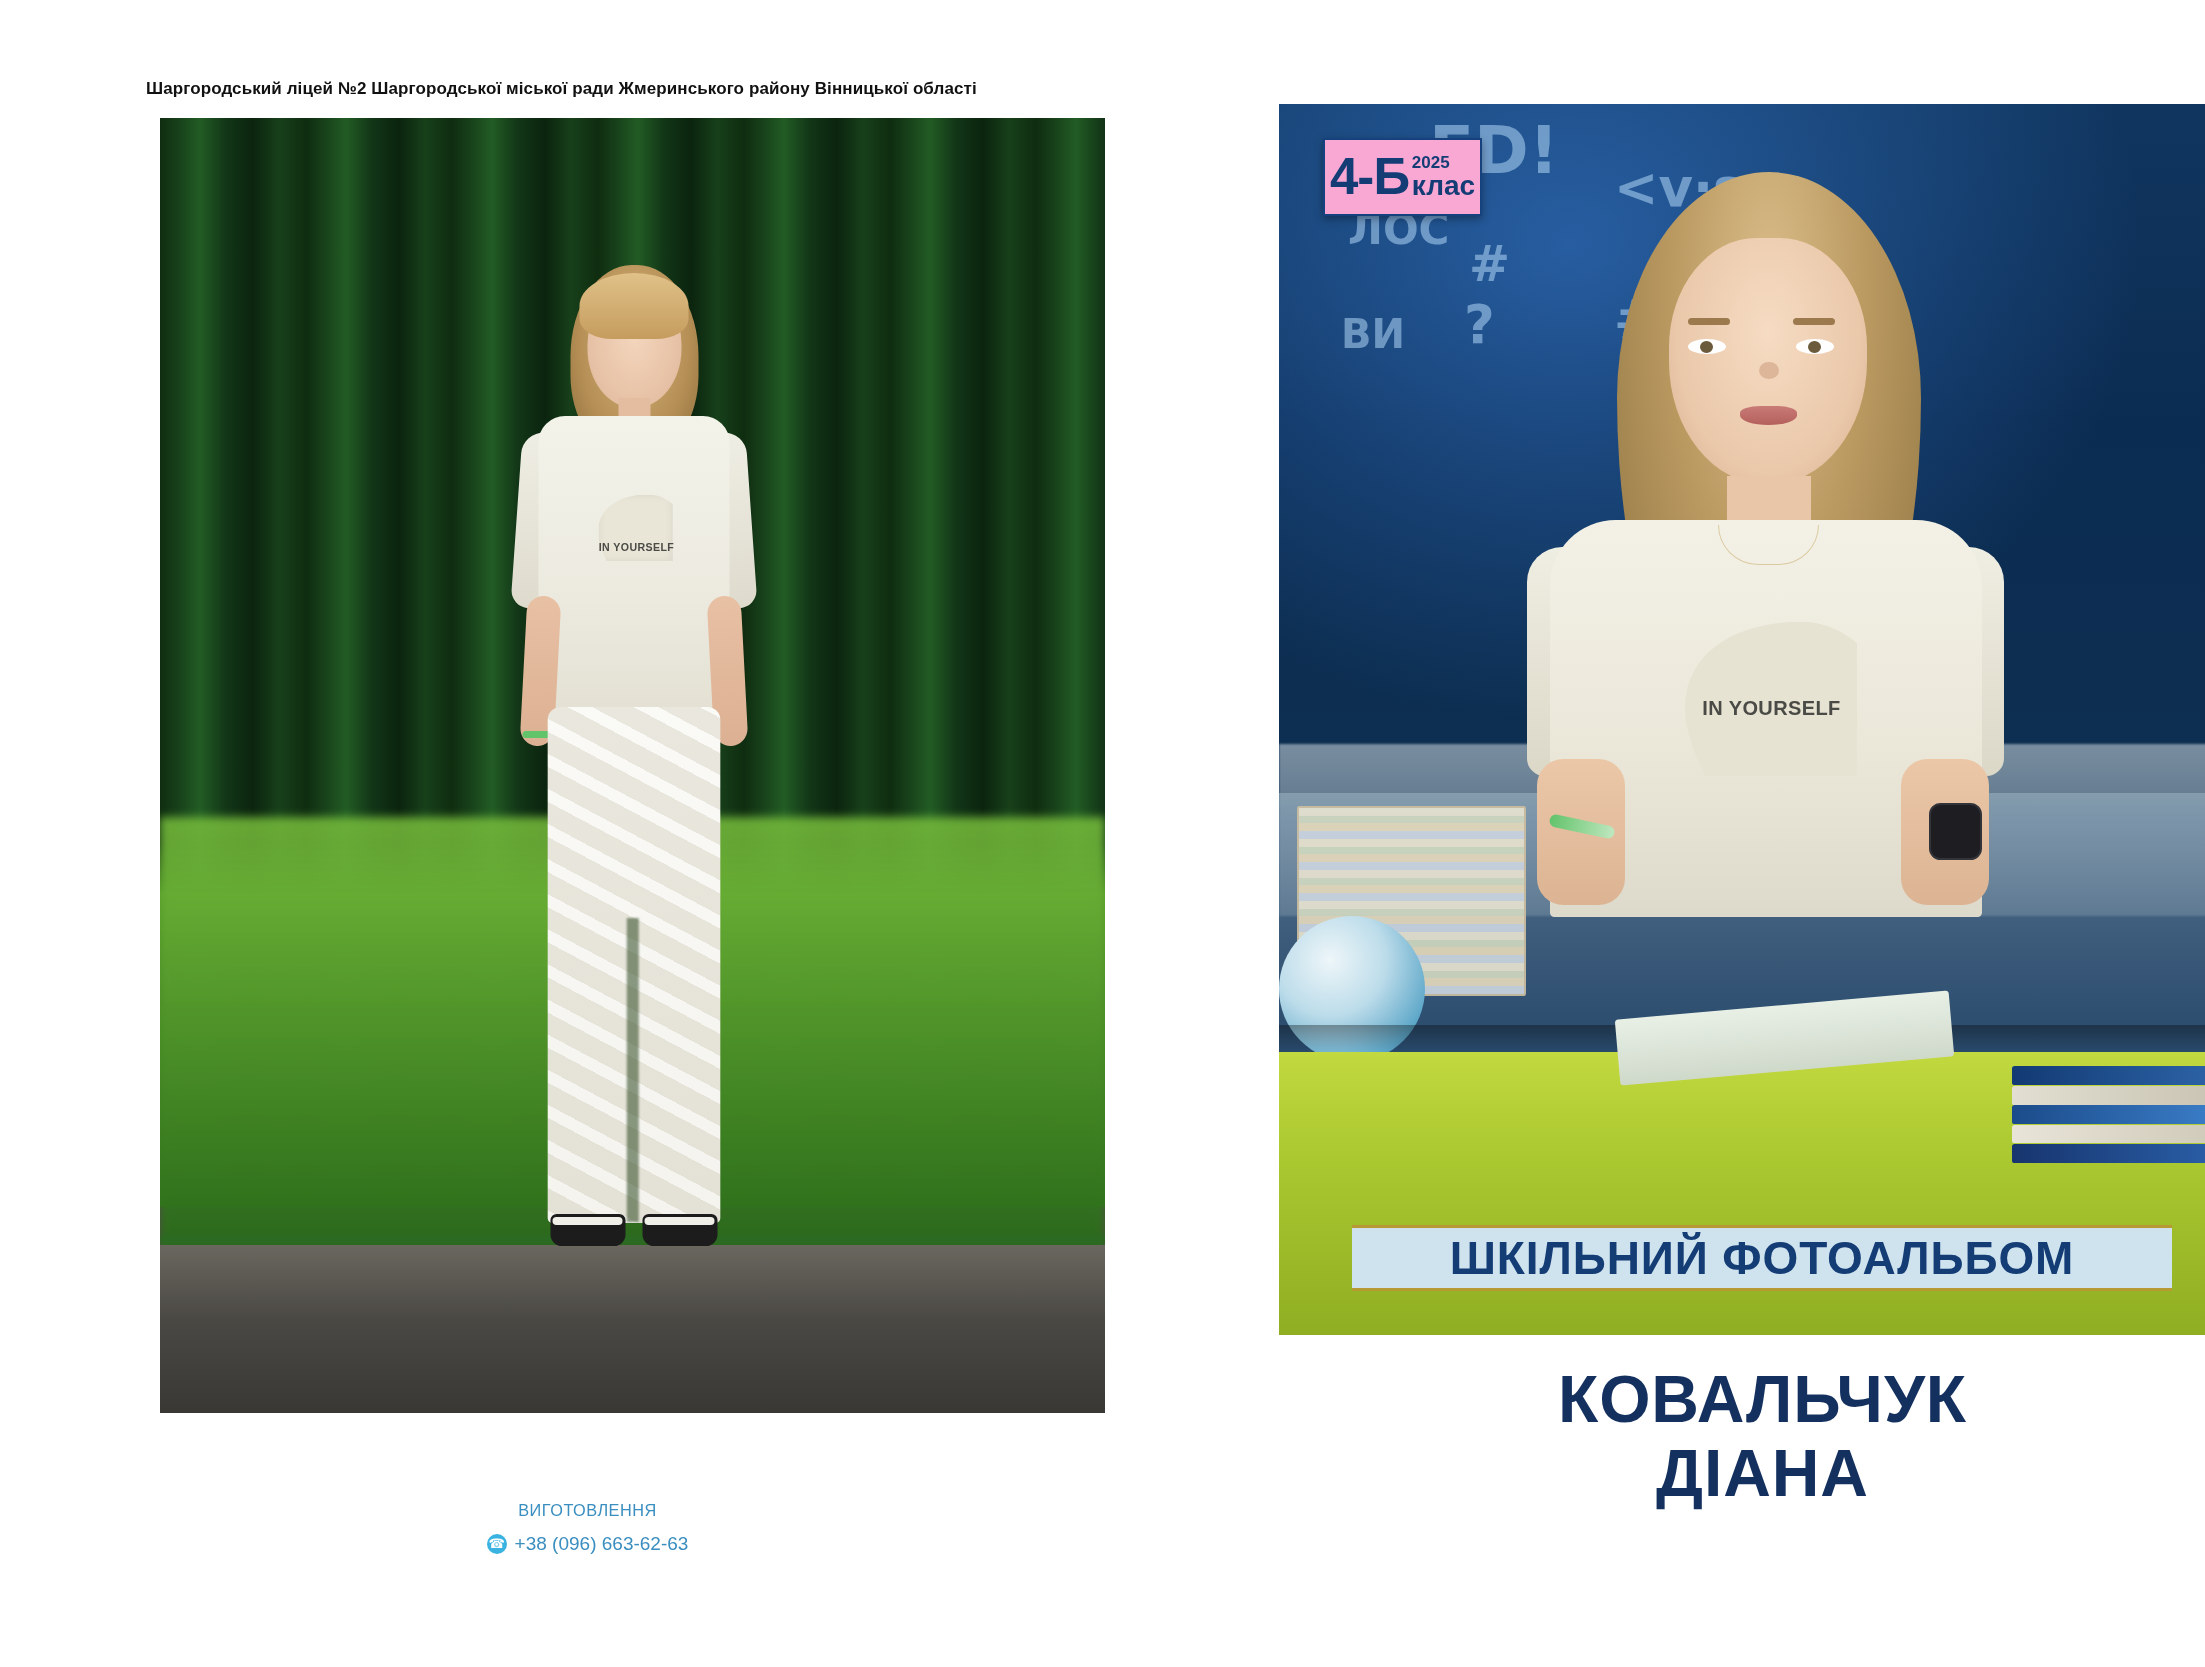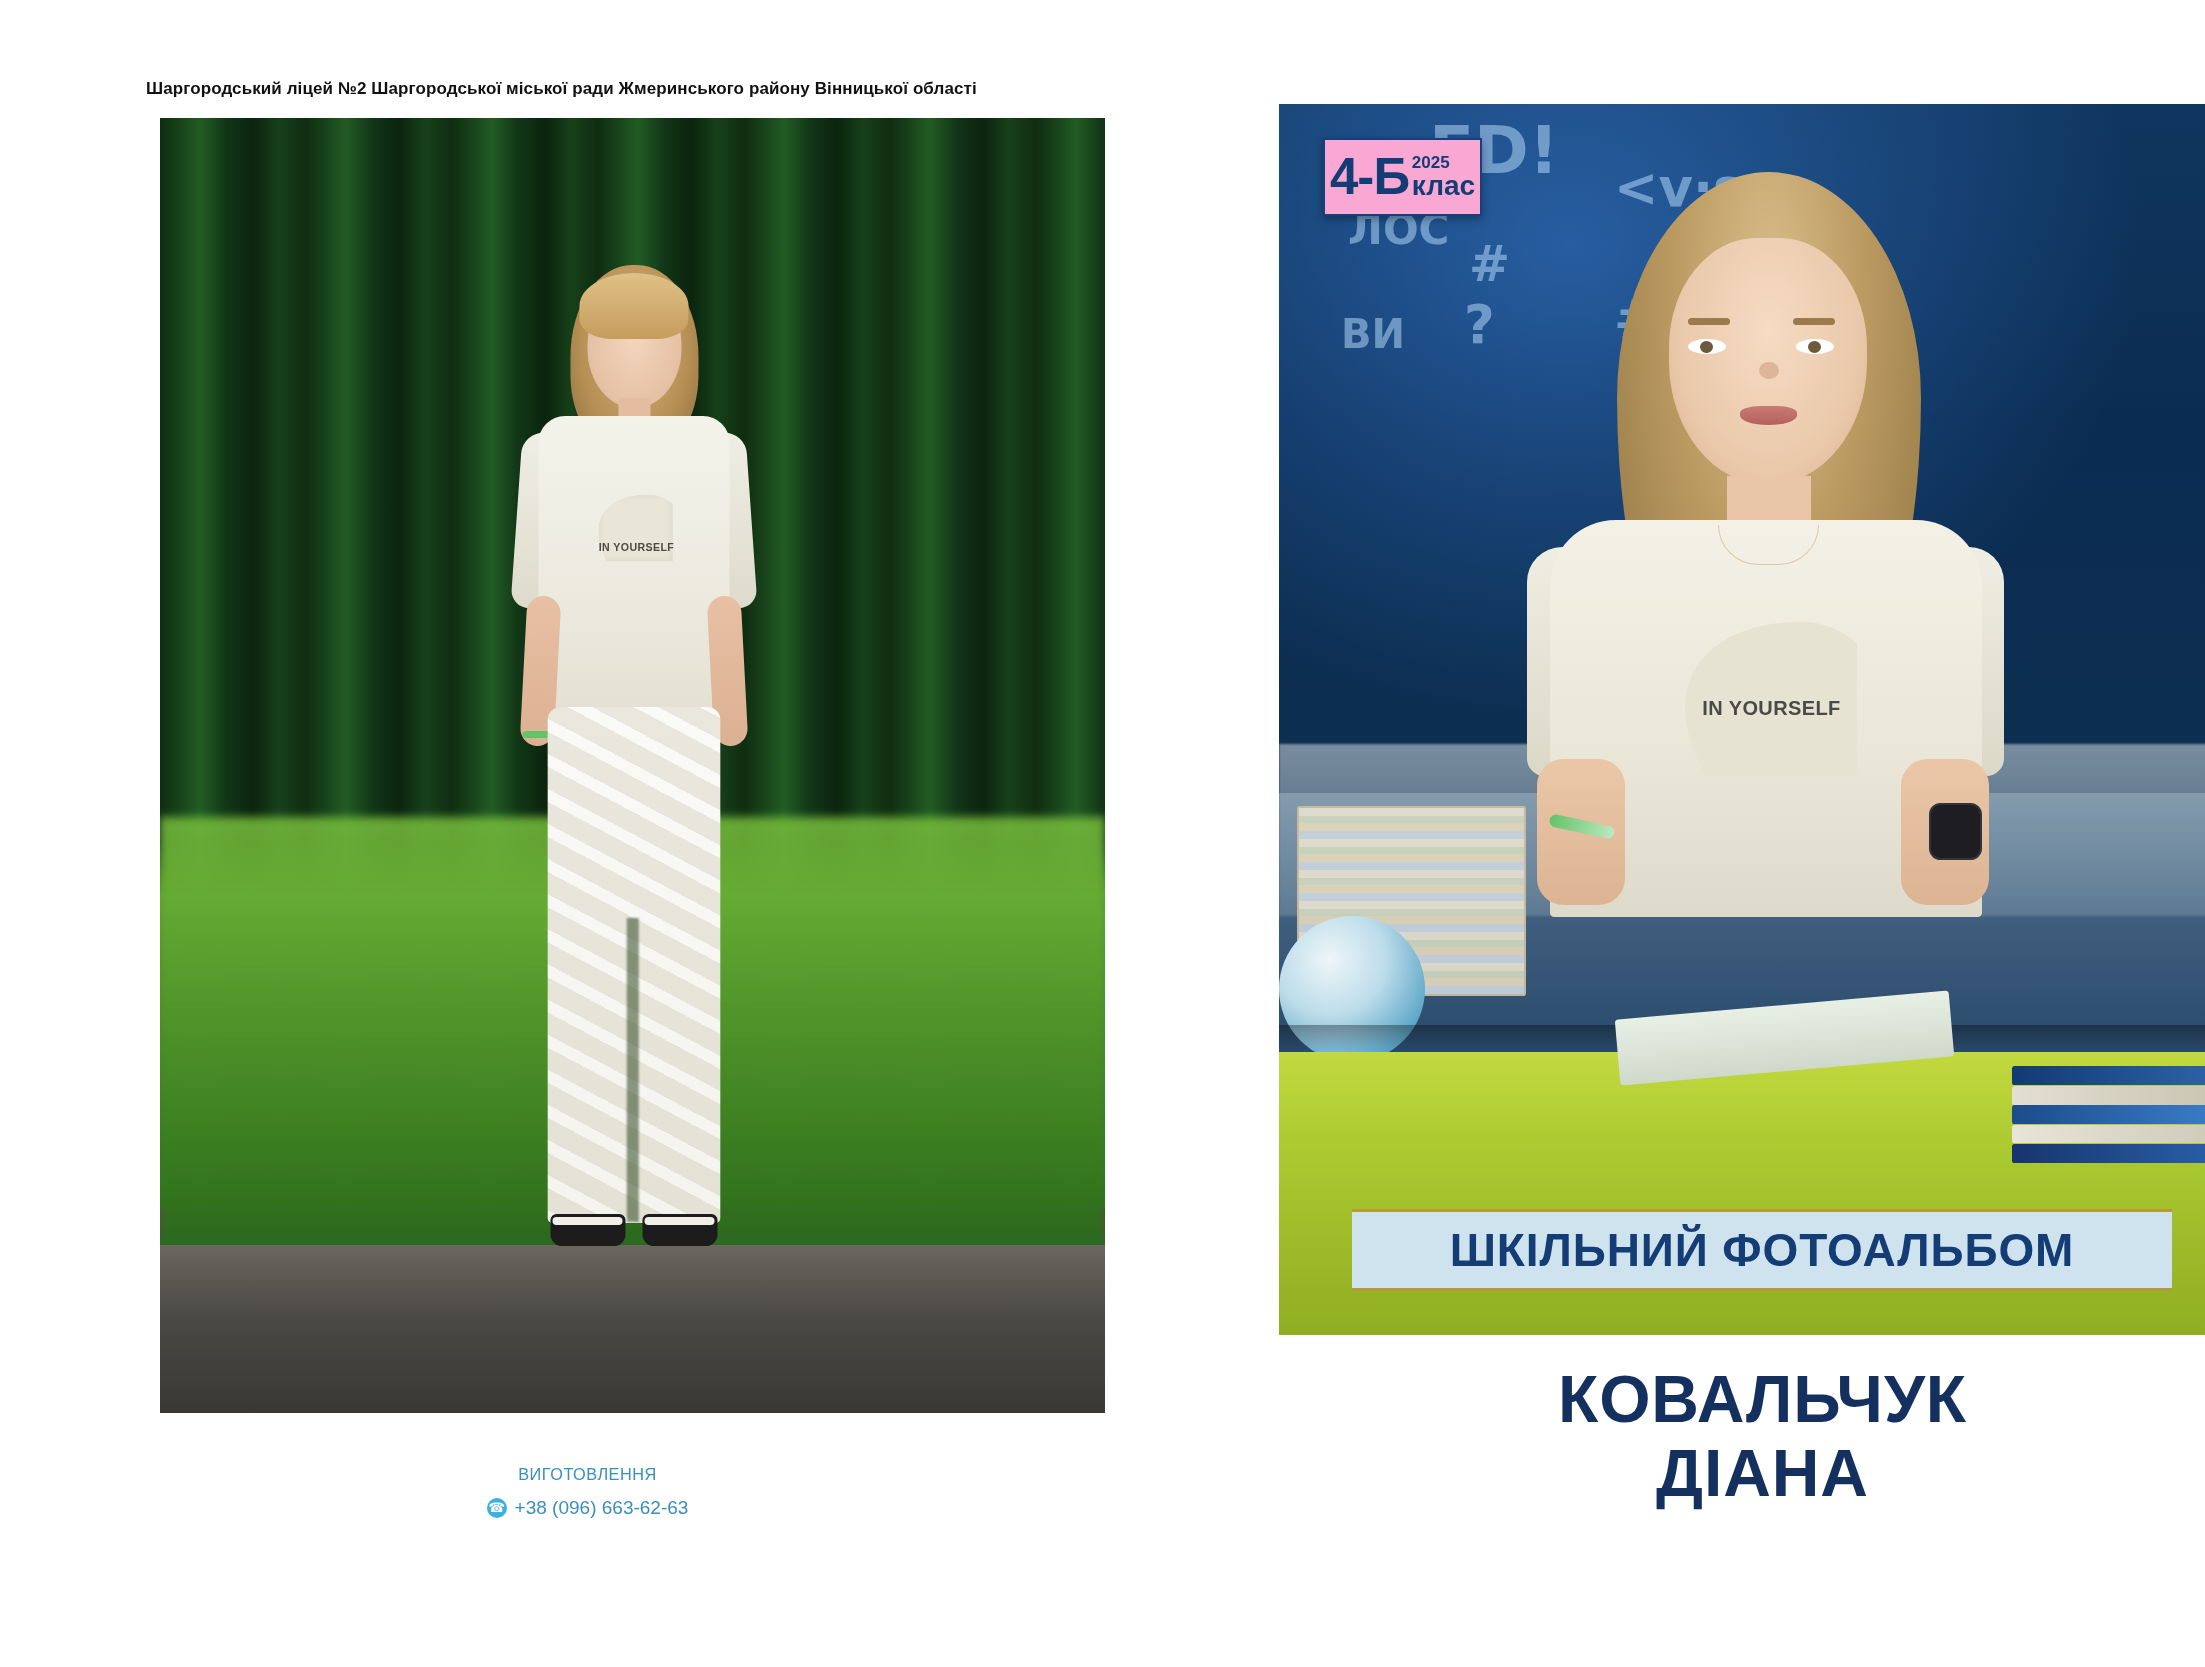--- a/index.html
+++ b/index.html
@@ -101,21 +101,21 @@
   .pant-gap { position:absolute; left:50%; top:670px; transform:translateX(-50%); width:11.5px; height:304px; background:#2f4a22; filter: blur(1.3px); opacity:.55;}
   .shoe-l { position:absolute; left:54px; top:966px; width:75px; height:32px; background:#1c1c1c; border-radius: 6.2px 6.2px 11.5px 11.5px;}
   .shoe-r { position:absolute; left:146px; top:966px; width:75px; height:32px; background:#1c1c1c; border-radius: 6.2px 6.2px 11.5px 11.5px;}
   .shoe-strap-l { position:absolute; left:56px; top:969px; width:70px; height:8px; background:#f0efe8; border-radius:4px;}
   .shoe-strap-r { position:absolute; left:148px; top:969px; width:70px; height:8px; background:#f0efe8; border-radius:4px;}
   .bracelet { position:absolute; left:26.5px; top:483px; width:36px; height:7px; background:#62c46a; border-radius:3.5px; }
 
   
   .left-footer {
     position: absolute;
-    left: 0; top: 1464px;
+    left: 0; top: 1500px;
     width: 1175px;
     text-align: center;
     color: #2f7fb8;
   }
   .footer-line1, .footer-line2 {
     font-size: 16.3px;
     letter-spacing: 0.5px;
     color: #3a8ec0;
     line-height: 1.34;
   }
@@ -266,21 +266,21 @@
     letter-spacing: -0.9px;
   }
   .class-badge .stack { margin-left: 2.6px; text-align: left; }
   .class-badge .year { font-size: 17px; font-weight: bold; color:#143c75; display:block; line-height:1; }
   .class-badge .klas { font-size: 28px; font-weight: bold; color:#143c75; display:block; line-height:1.05; }
 
   
   .ribbon {
     position: absolute;
     left: 73px; bottom: 44px;
-    width: 820px; height: 82px;
+    width: 820px; height: 66px;
     background: #cfe3ef;
     border-top: 3.1px solid #b79a33;
     border-bottom: 3.1px solid #b79a33;
     display: flex; align-items: center; justify-content: center;
   }
   .ribbon span {
     font-size: 46px;
     font-weight: bold;
     color: #143c75;
     letter-spacing: 0.9px;

